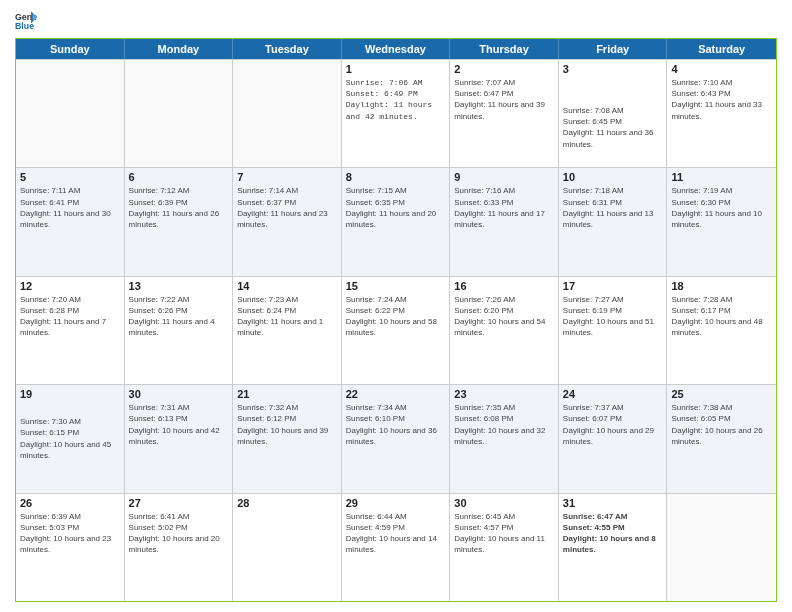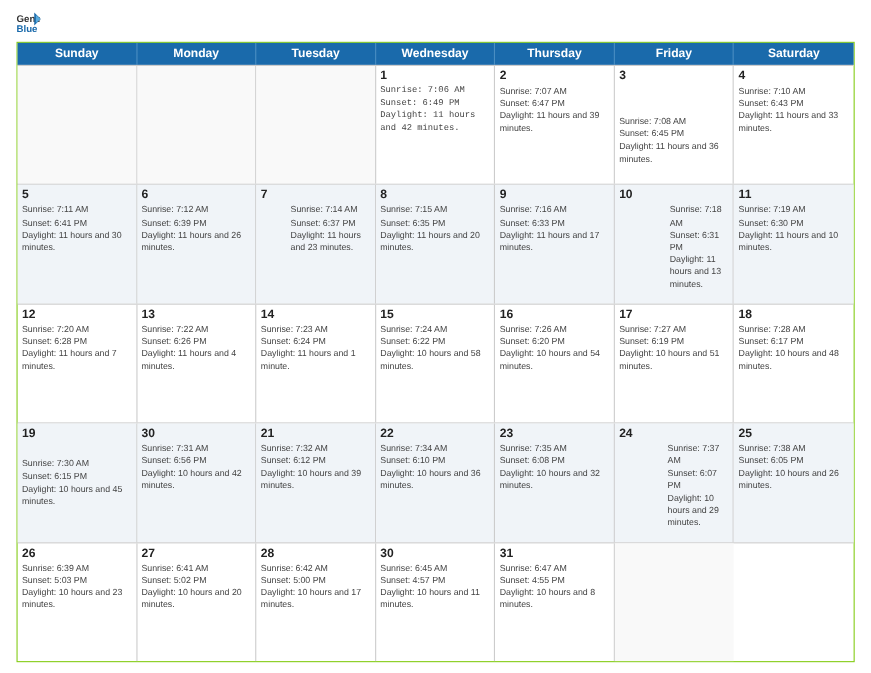--- a/index.html
+++ b/index.html
@@ -173,39 +173,39 @@
 Daylight: 11 hours and 30 minutes.</div>
           </div>
           <div class="cal-cell">
             <div class="cell-day">6</div>
             <div class="cell-info" style="white-space: pre-line;">Sunrise: 7:12 AM
 Sunset: 6:39 PM
 Daylight: 11 hours and 26 minutes.</div>
           </div>
           <div class="cal-cell">
             <div class="cell-day">7</div>
-            <div class="cell-info" style="white-space: pre-line; margin-left: 27px;">Sunrise: 7:14 AM
+            <div class="cell-info" style="white-space: pre-line;">Sunrise: 7:14 AM
 Sunset: 6:37 PM
 Daylight: 11 hours and 23 minutes.</div>
           </div>
           <div class="cal-cell">
             <div class="cell-day">8</div>
             <div class="cell-info" style="white-space: pre-line;">Sunrise: 7:15 AM
 Sunset: 6:35 PM
 Daylight: 11 hours and 20 minutes.</div>
           </div>
           <div class="cal-cell">
             <div class="cell-day">9</div>
             <div class="cell-info" style="white-space: pre-line;">Sunrise: 7:16 AM
 Sunset: 6:33 PM
 Daylight: 11 hours and 17 minutes.</div>
           </div>
           <div class="cal-cell">
             <div class="cell-day">10</div>
-            <div class="cell-info" style="white-space: pre-line; margin-left: 46px;">Sunrise: 7:18 AM
+            <div class="cell-info" style="white-space: pre-line;">Sunrise: 7:18 AM
 Sunset: 6:31 PM
 Daylight: 11 hours and 13 minutes.</div>
           </div>
           <div class="cal-cell">
             <div class="cell-day">11</div>
             <div class="cell-info" style="white-space: pre-line;">Sunrise: 7:19 AM
 Sunset: 6:30 PM
 Daylight: 11 hours and 10 minutes.</div>
           </div>
         </div>
@@ -256,21 +256,21 @@
         <div class="cal-row alt-row">
           <div class="cal-cell">
             <div class="cell-day">19</div>
             <div class="cell-info" style="white-space: pre-line; margin-top: 16px;">Sunrise: 7:30 AM
 Sunset: 6:15 PM
 Daylight: 10 hours and 45 minutes.</div>
           </div>
           <div class="cal-cell">
             <div class="cell-day">30</div>
             <div class="cell-info" style="white-space: pre-line;">Sunrise: 7:31 AM
-Sunset: 6:56 PM
+Sunset: 6:13 PM
 Daylight: 10 hours and 42 minutes.</div>
           </div>
           <div class="cal-cell">
             <div class="cell-day">21</div>
             <div class="cell-info" style="white-space: pre-line;">Sunrise: 7:32 AM
 Sunset: 6:12 PM
 Daylight: 10 hours and 39 minutes.</div>
           </div>
           <div class="cal-cell">
             <div class="cell-day">22</div>
@@ -279,21 +279,21 @@
 Daylight: 10 hours and 36 minutes.</div>
           </div>
           <div class="cal-cell">
             <div class="cell-day">23</div>
             <div class="cell-info" style="white-space: pre-line;">Sunrise: 7:35 AM
 Sunset: 6:08 PM
 Daylight: 10 hours and 32 minutes.</div>
           </div>
           <div class="cal-cell">
             <div class="cell-day">24</div>
-            <div class="cell-info" style="white-space: pre-line; margin-left: 44px;">Sunrise: 7:37 AM
+            <div class="cell-info" style="white-space: pre-line;">Sunrise: 7:37 AM
 Sunset: 6:07 PM
 Daylight: 10 hours and 29 minutes.</div>
           </div>
           <div class="cal-cell">
             <div class="cell-day">25</div>
             <div class="cell-info" style="white-space: pre-line;">Sunrise: 7:38 AM
 Sunset: 6:05 PM
 Daylight: 10 hours and 26 minutes.</div>
           </div>
         </div>
@@ -305,33 +305,36 @@
 Daylight: 10 hours and 23 minutes.</div>
           </div>
           <div class="cal-cell">
             <div class="cell-day">27</div>
             <div class="cell-info" style="white-space: pre-line;">Sunrise: 6:41 AM
 Sunset: 5:02 PM
 Daylight: 10 hours and 20 minutes.</div>
           </div>
           <div class="cal-cell">
             <div class="cell-day">28</div>
-            <div class="cell-info" style="white-space: pre-line;">Sunrise: 6:42 AM
-Sunset: 5:00 PM
-Daylight: 10 hours and 17 minutes.</div>
+          </div>
+          <div class="cal-cell">
+            <div class="cell-day">29</div>
+            <div class="cell-info" style="white-space: pre-line;">Sunrise: 6:44 AM
+Sunset: 4:59 PM
+Daylight: 10 hours and 14 minutes.</div>
           </div>
           <div class="cal-cell">
             <div class="cell-day">30</div>
             <div class="cell-info" style="white-space: pre-line;">Sunrise: 6:45 AM
 Sunset: 4:57 PM
 Daylight: 10 hours and 11 minutes.</div>
           </div>
           <div class="cal-cell">
             <div class="cell-day">31</div>
-            <div class="cell-info" style="white-space: pre-line;">Sunrise: 6:47 AM
+            <div class="cell-info" style="white-space: pre-line; font-weight: bold;">Sunrise: 6:47 AM
 Sunset: 4:55 PM
 Daylight: 10 hours and 8 minutes.</div>
           </div>
           <div class="cal-cell empty"></div>
         </div>
       </div>
   </div>
 </div>
 
 </body></html>

